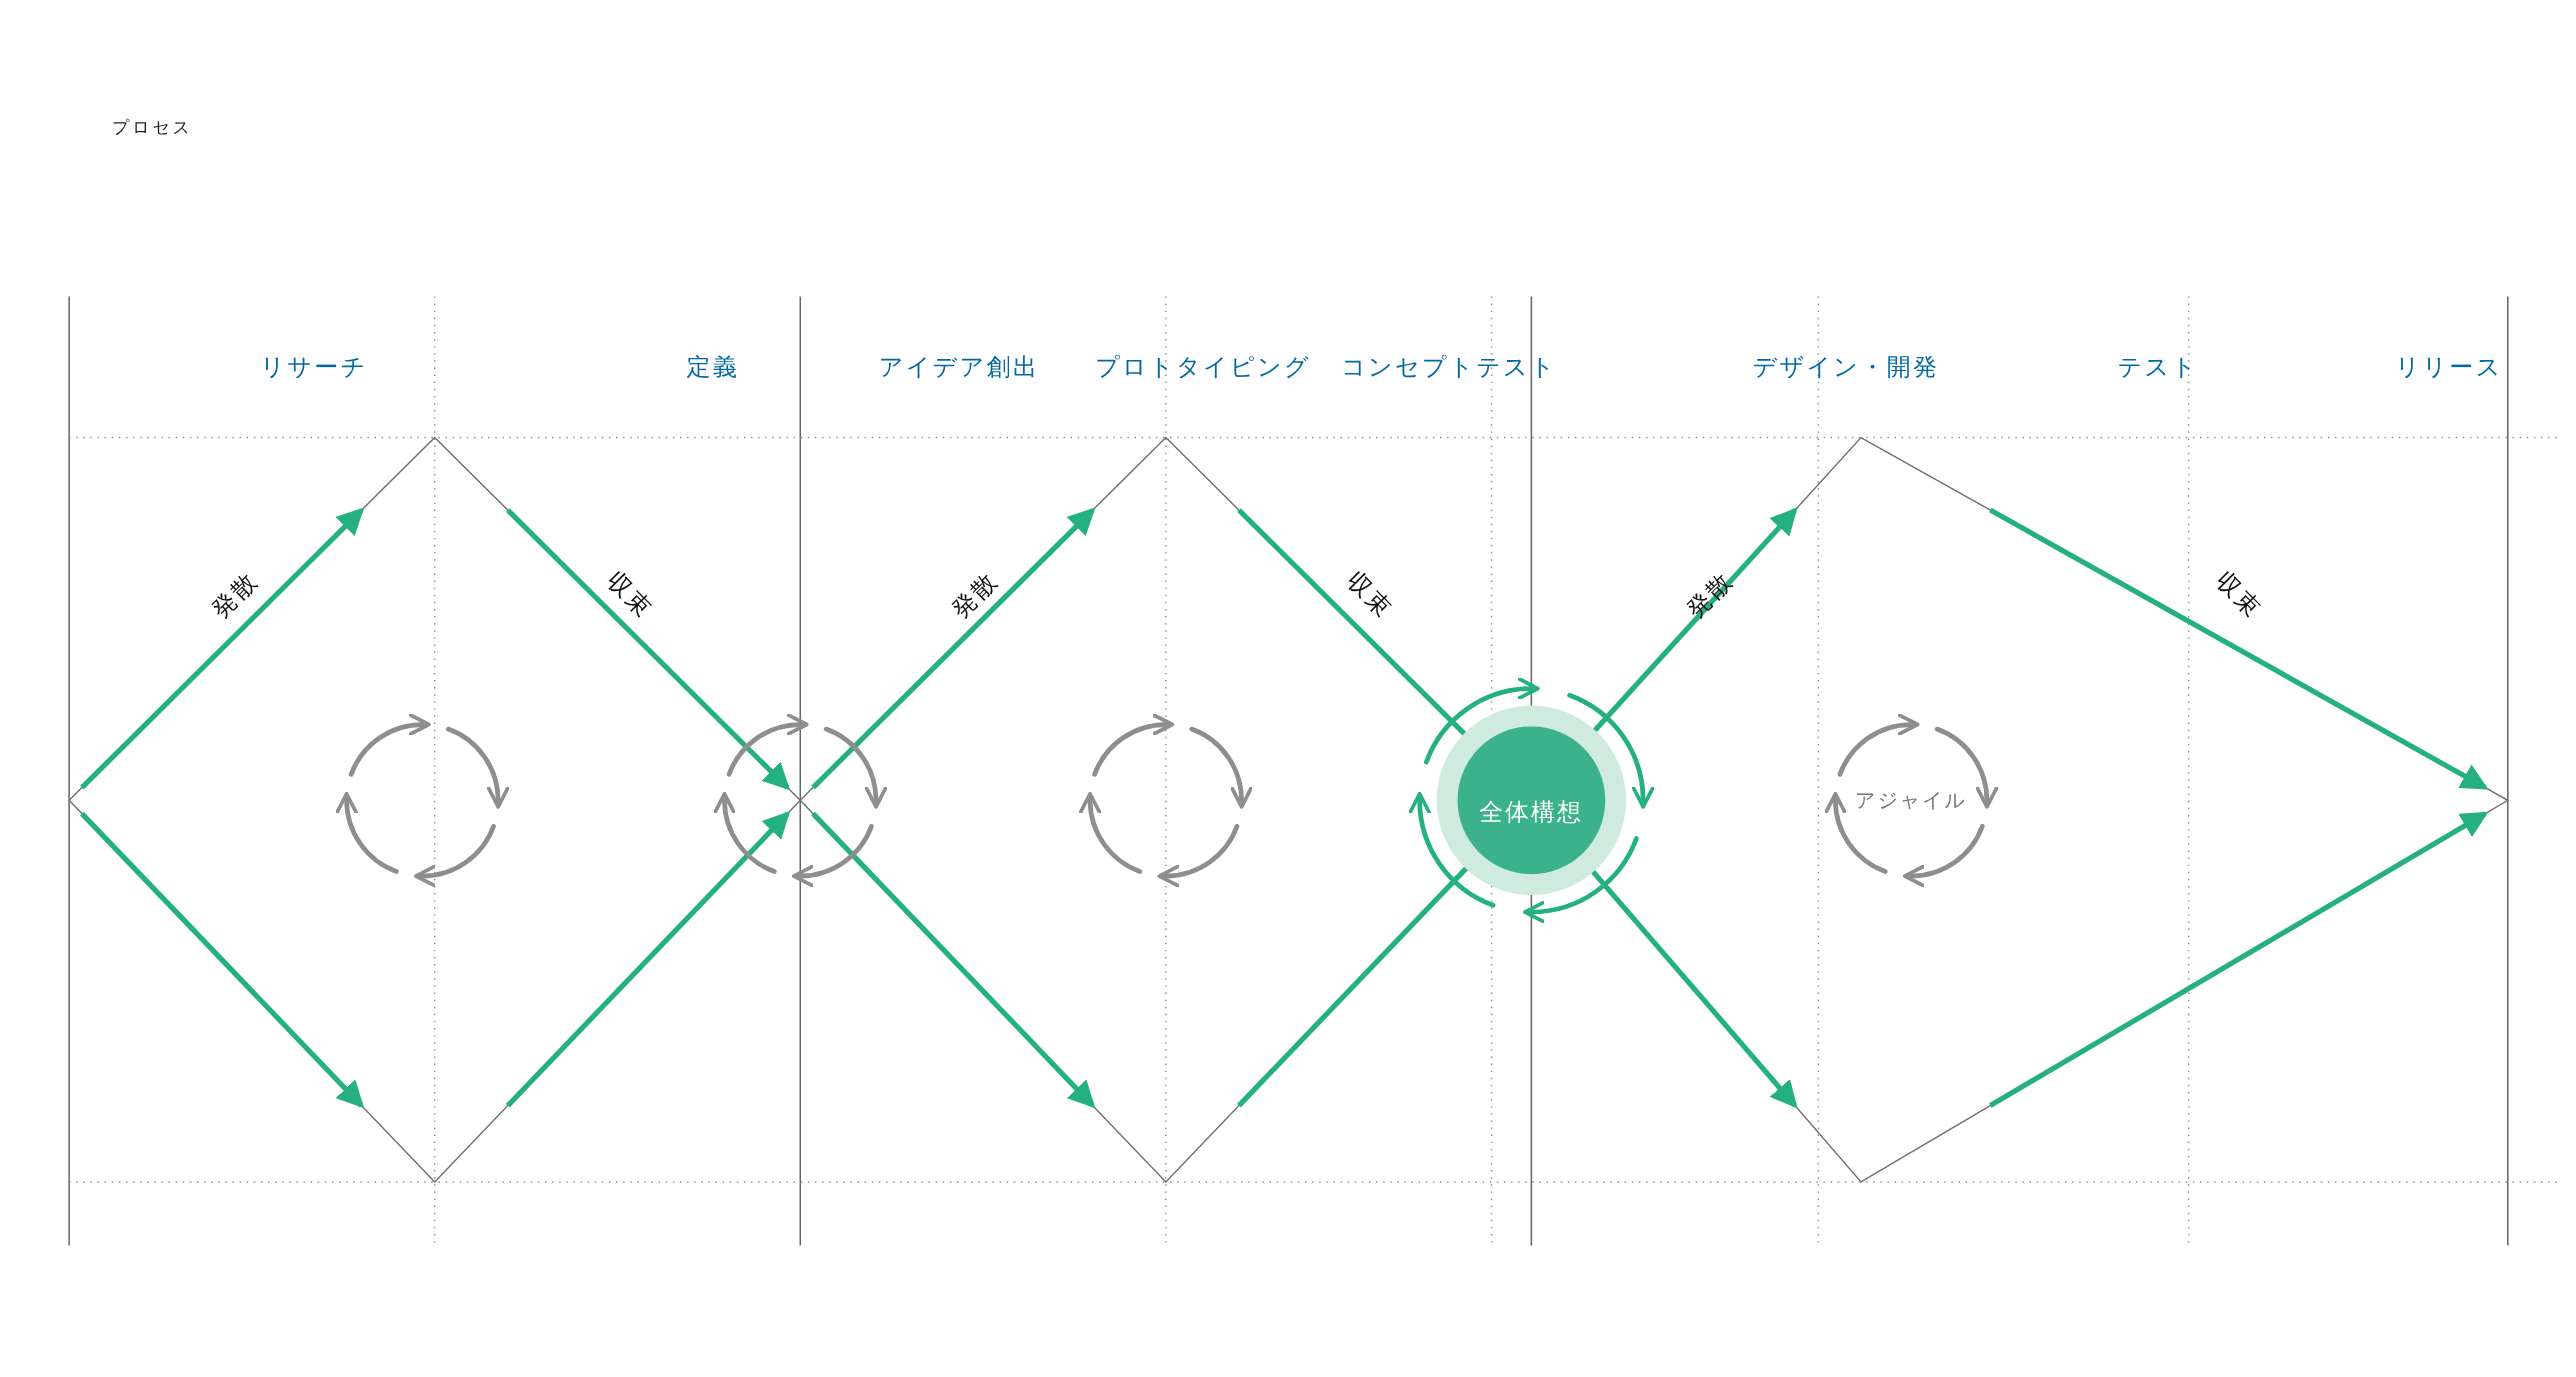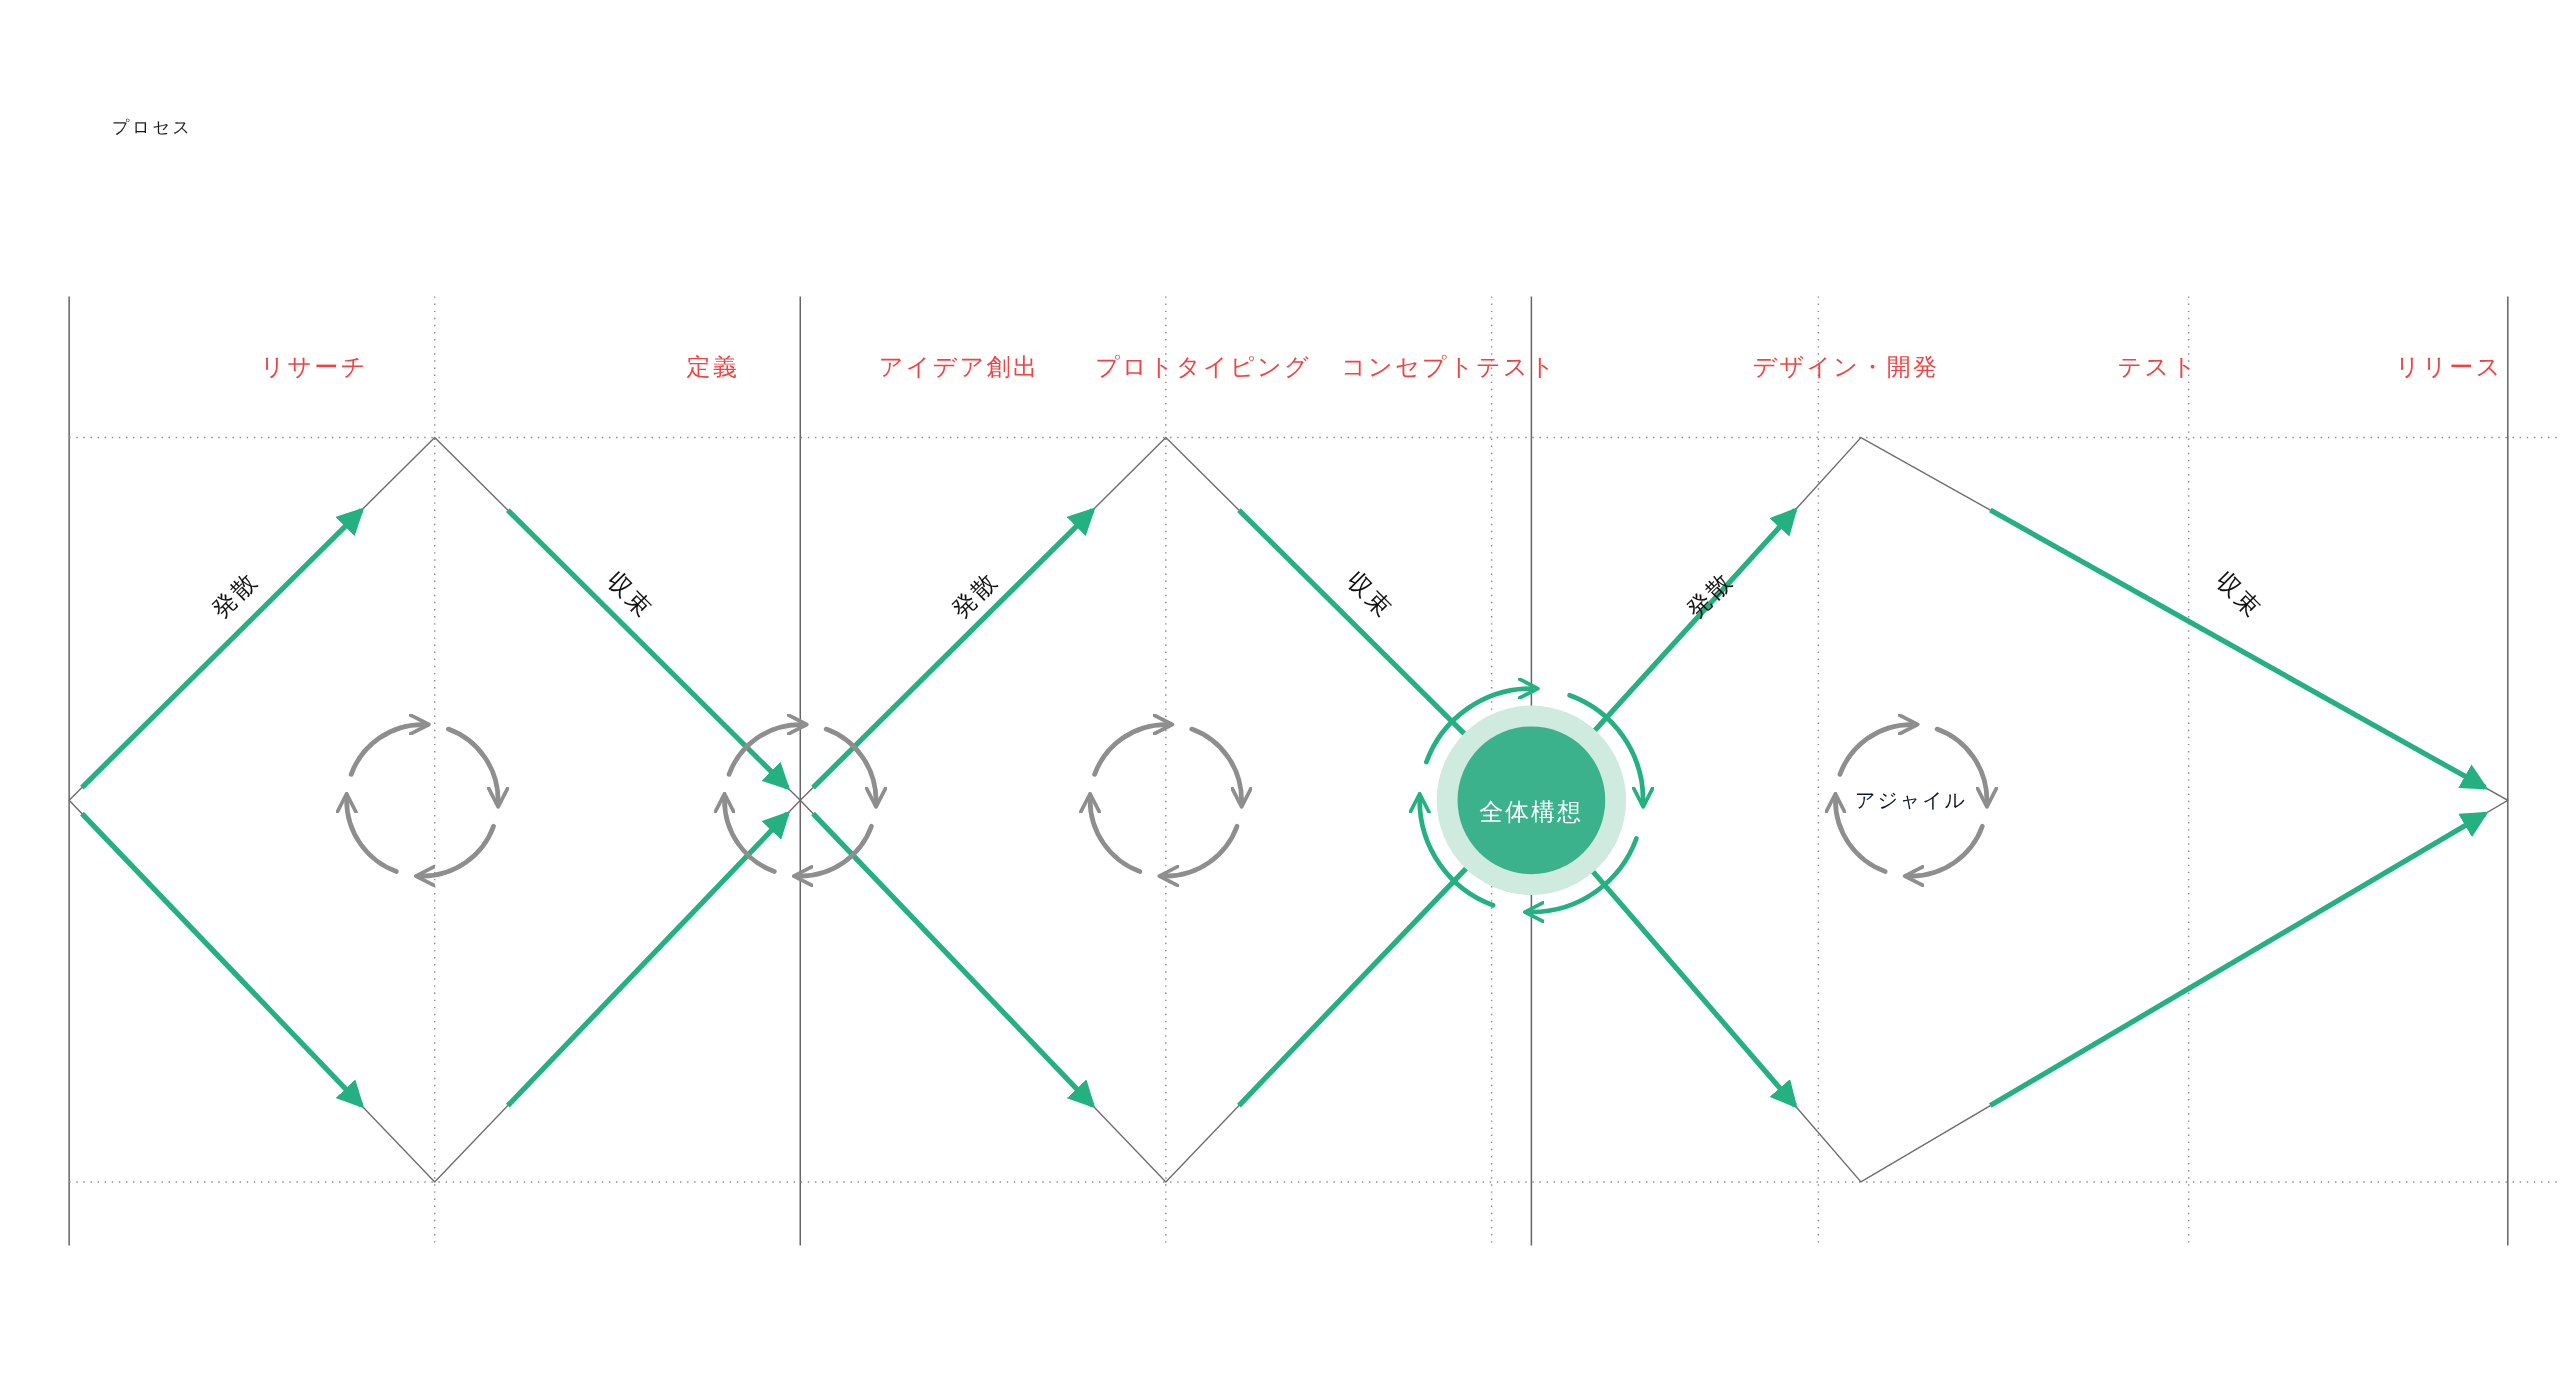--- a/index.html
+++ b/index.html
@@ -20,21 +20,21 @@
     white-space:nowrap;
   }
 
   #canvas{position:absolute;left:0;top:0;width:2576px;height:1378px;}
 
   .col-label{
     position:absolute;
     transform:translateX(-50%);
     font-size:24px;
     letter-spacing:2.4px;
-    color:#ef4444;
+    color:#0369a1;
     white-space:nowrap;
     top:351px;
     text-align:center;
   }
 
   .diag-label{
     position:absolute;
     font-size:24px;
     letter-spacing:2.8px;
     color:#111;
@@ -50,21 +50,21 @@
     color:#ffffff;
     white-space:nowrap;
     margin-top:12px;
   }
 
   .cycle-label{
     position:absolute;
     transform:translate(-50%,-50%);
     font-size:20px;
     letter-spacing:1.9px;
-    color:#0f172a;
+    color:#737373;
     white-space:nowrap;
   }
 </style>
 </head>
 <body>
 
 <div id="root">
 
   <div class="page-title">プロセス</div>
 

